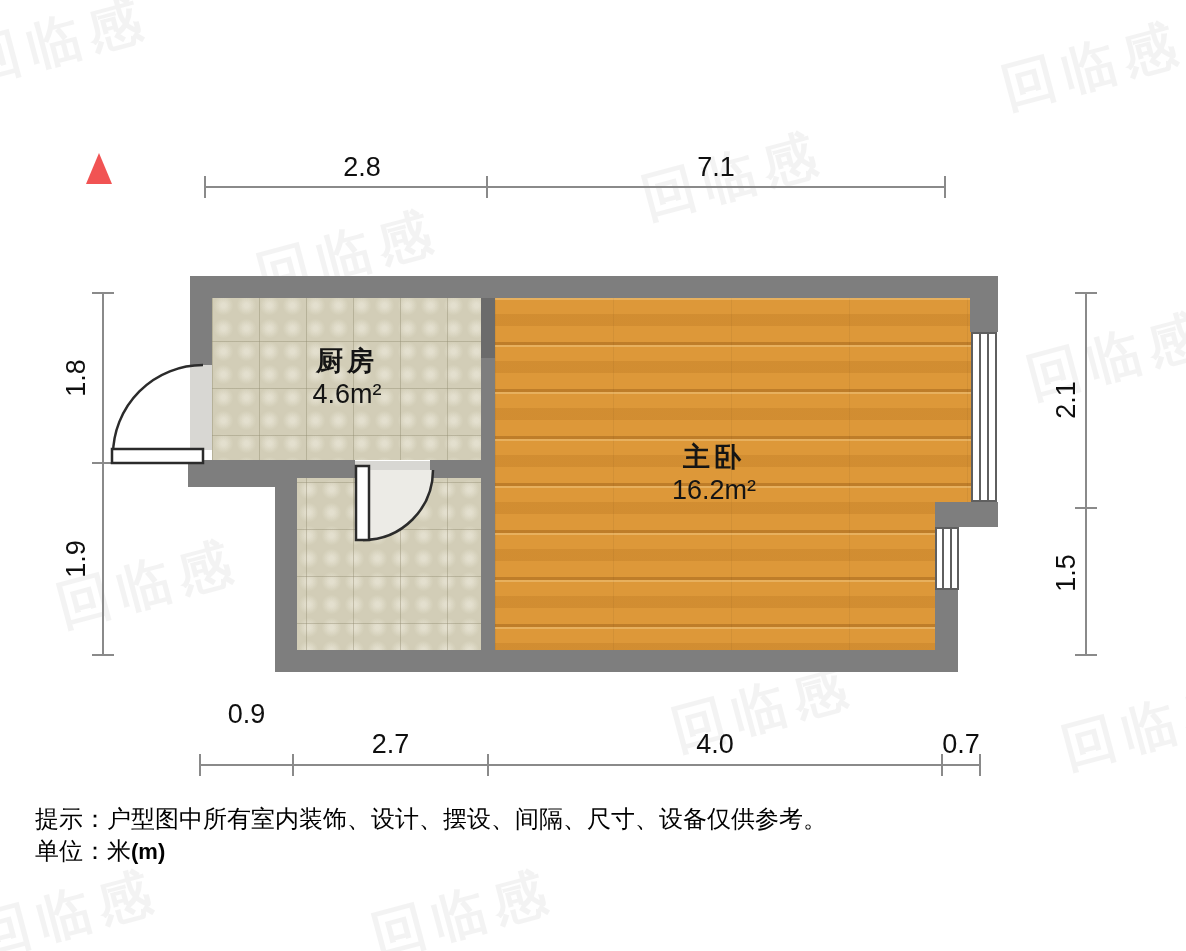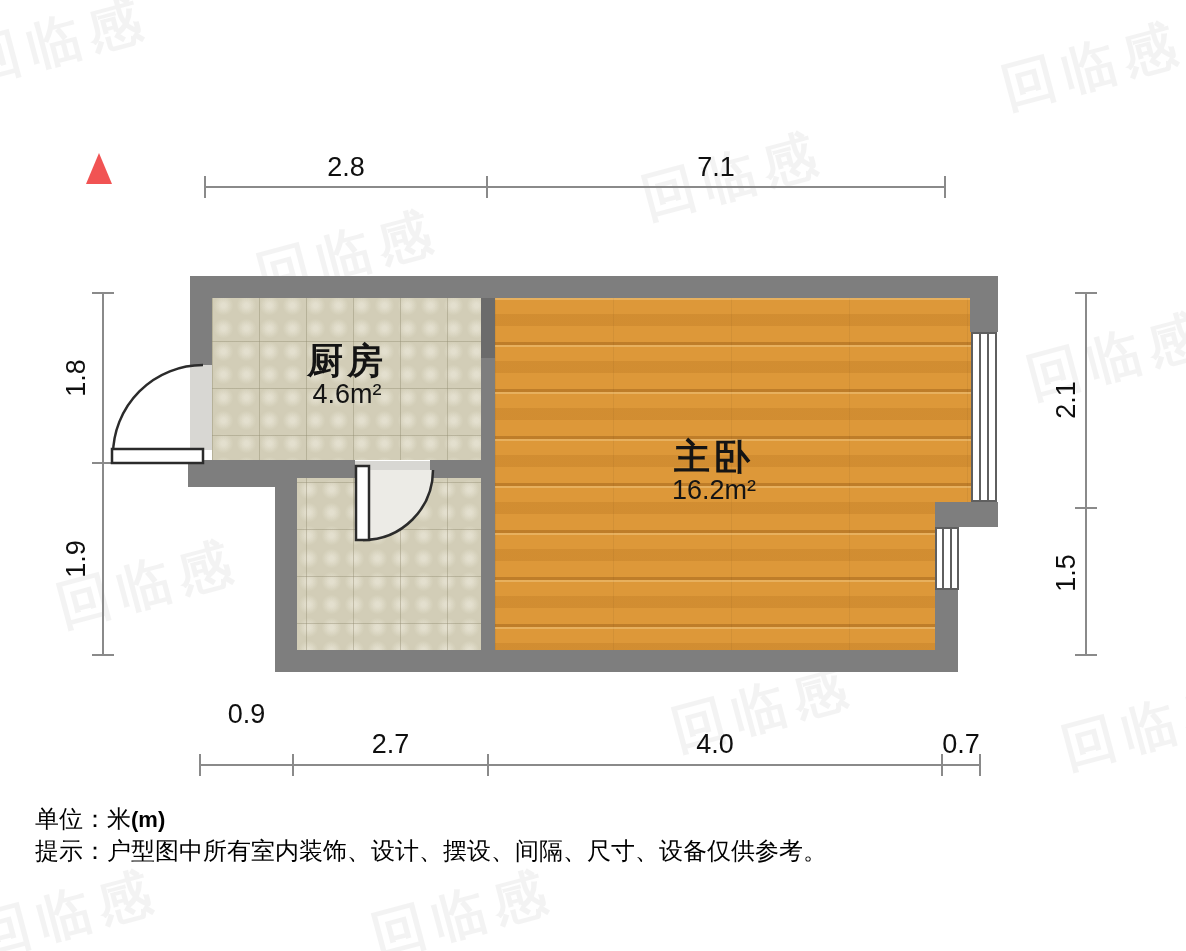--- a/index.html
+++ b/index.html
@@ -45,21 +45,21 @@
   .tick{position:absolute;background:#8a8a8a;}
   .tick.v{width:2px;height:22px;}
   .tick.h{width:22px;height:2px;}
   .dim-label{position:absolute;color:#0f0f0f;font-size:27px;text-align:center;
              display:flex;align-items:center;justify-content:center;height:28px;}
   .dim-label.rot{width:70px;height:26px;transform:rotate(-90deg);}
 
   
   .room-label{position:absolute;text-align:center;color:#141414;}
   .room-label .name{font-family:"Liberation Serif","DejaVu Serif",serif;
-                    font-size:36px;font-weight:600;line-height:34px;letter-spacing:4px;}
+                    font-size:27px;font-weight:600;line-height:34px;letter-spacing:4px;}
   .room-label .area{font-family:"Liberation Sans",sans-serif;font-size:27px;line-height:32px;}
 
   
   .north{position:absolute;width:0;height:0;
          border-left:13px solid transparent;border-right:13px solid transparent;
          border-bottom:31px solid #f15353;}
 
   
   .footer{position:absolute;left:35px;top:804px;color:#000;
           font-family:"Liberation Serif","DejaVu Serif",serif;font-size:24px;}
@@ -84,21 +84,21 @@
   <div class="wm" style="left:370px;top:878px">回临感</div>
   <div class="wm" style="left:1060px;top:690px">回临感</div>
   <div class="wm" style="left:-25px;top:878px">回临感</div>
 
   <div class="north" style="left:86px;top:153px"></div>
 
   <div class="dim-line" style="left:205px;top:186px;width:740px;height:2px"></div>
   <div class="tick v" style="left:204px;top:176px"></div>
   <div class="tick v" style="left:486px;top:176px"></div>
   <div class="tick v" style="left:944px;top:176px"></div>
-  <div class="dim-label" style="left:205px;top:153px;width:282px">2.8</div>
+  <div class="dim-label" style="left:221px;top:153px;width:282px">2.8</div>
   <div class="dim-label" style="left:487px;top:153px;width:458px">7.1</div>
 
   <div class="dim-line" style="left:200px;top:764px;width:780px;height:2px"></div>
   <div class="tick v" style="left:199px;top:754px"></div>
   <div class="tick v" style="left:292px;top:754px"></div>
   <div class="tick v" style="left:487px;top:754px"></div>
   <div class="tick v" style="left:941px;top:754px"></div>
   <div class="tick v" style="left:979px;top:754px"></div>
   <div class="dim-label" style="left:200px;top:700px;width:93px">0.9</div>
   <div class="dim-label" style="left:293px;top:730px;width:195px">2.7</div>
@@ -162,17 +162,17 @@
     <div class="area">4.6m²</div>
   </div>
   <div class="room-label" style="left:295px;top:530px;width:200px">
   </div>
   <div class="room-label" style="left:614px;top:440px;width:200px">
     <div class="name">主卧</div>
     <div class="area">16.2m²</div>
   </div>
 
   <div class="footer">
+    <div class="line">提示：户型图中所有室内装饰、设计、摆设、间隔、尺寸、设备仅供参考。</div>
     <div class="line"><span>单位：米</span><span class="unit-suffix">(m)</span></div>
-    <div class="line">提示：户型图中所有室内装饰、设计、摆设、间隔、尺寸、设备仅供参考。</div>
   </div>
 
 </div>
 
 </body></html>

